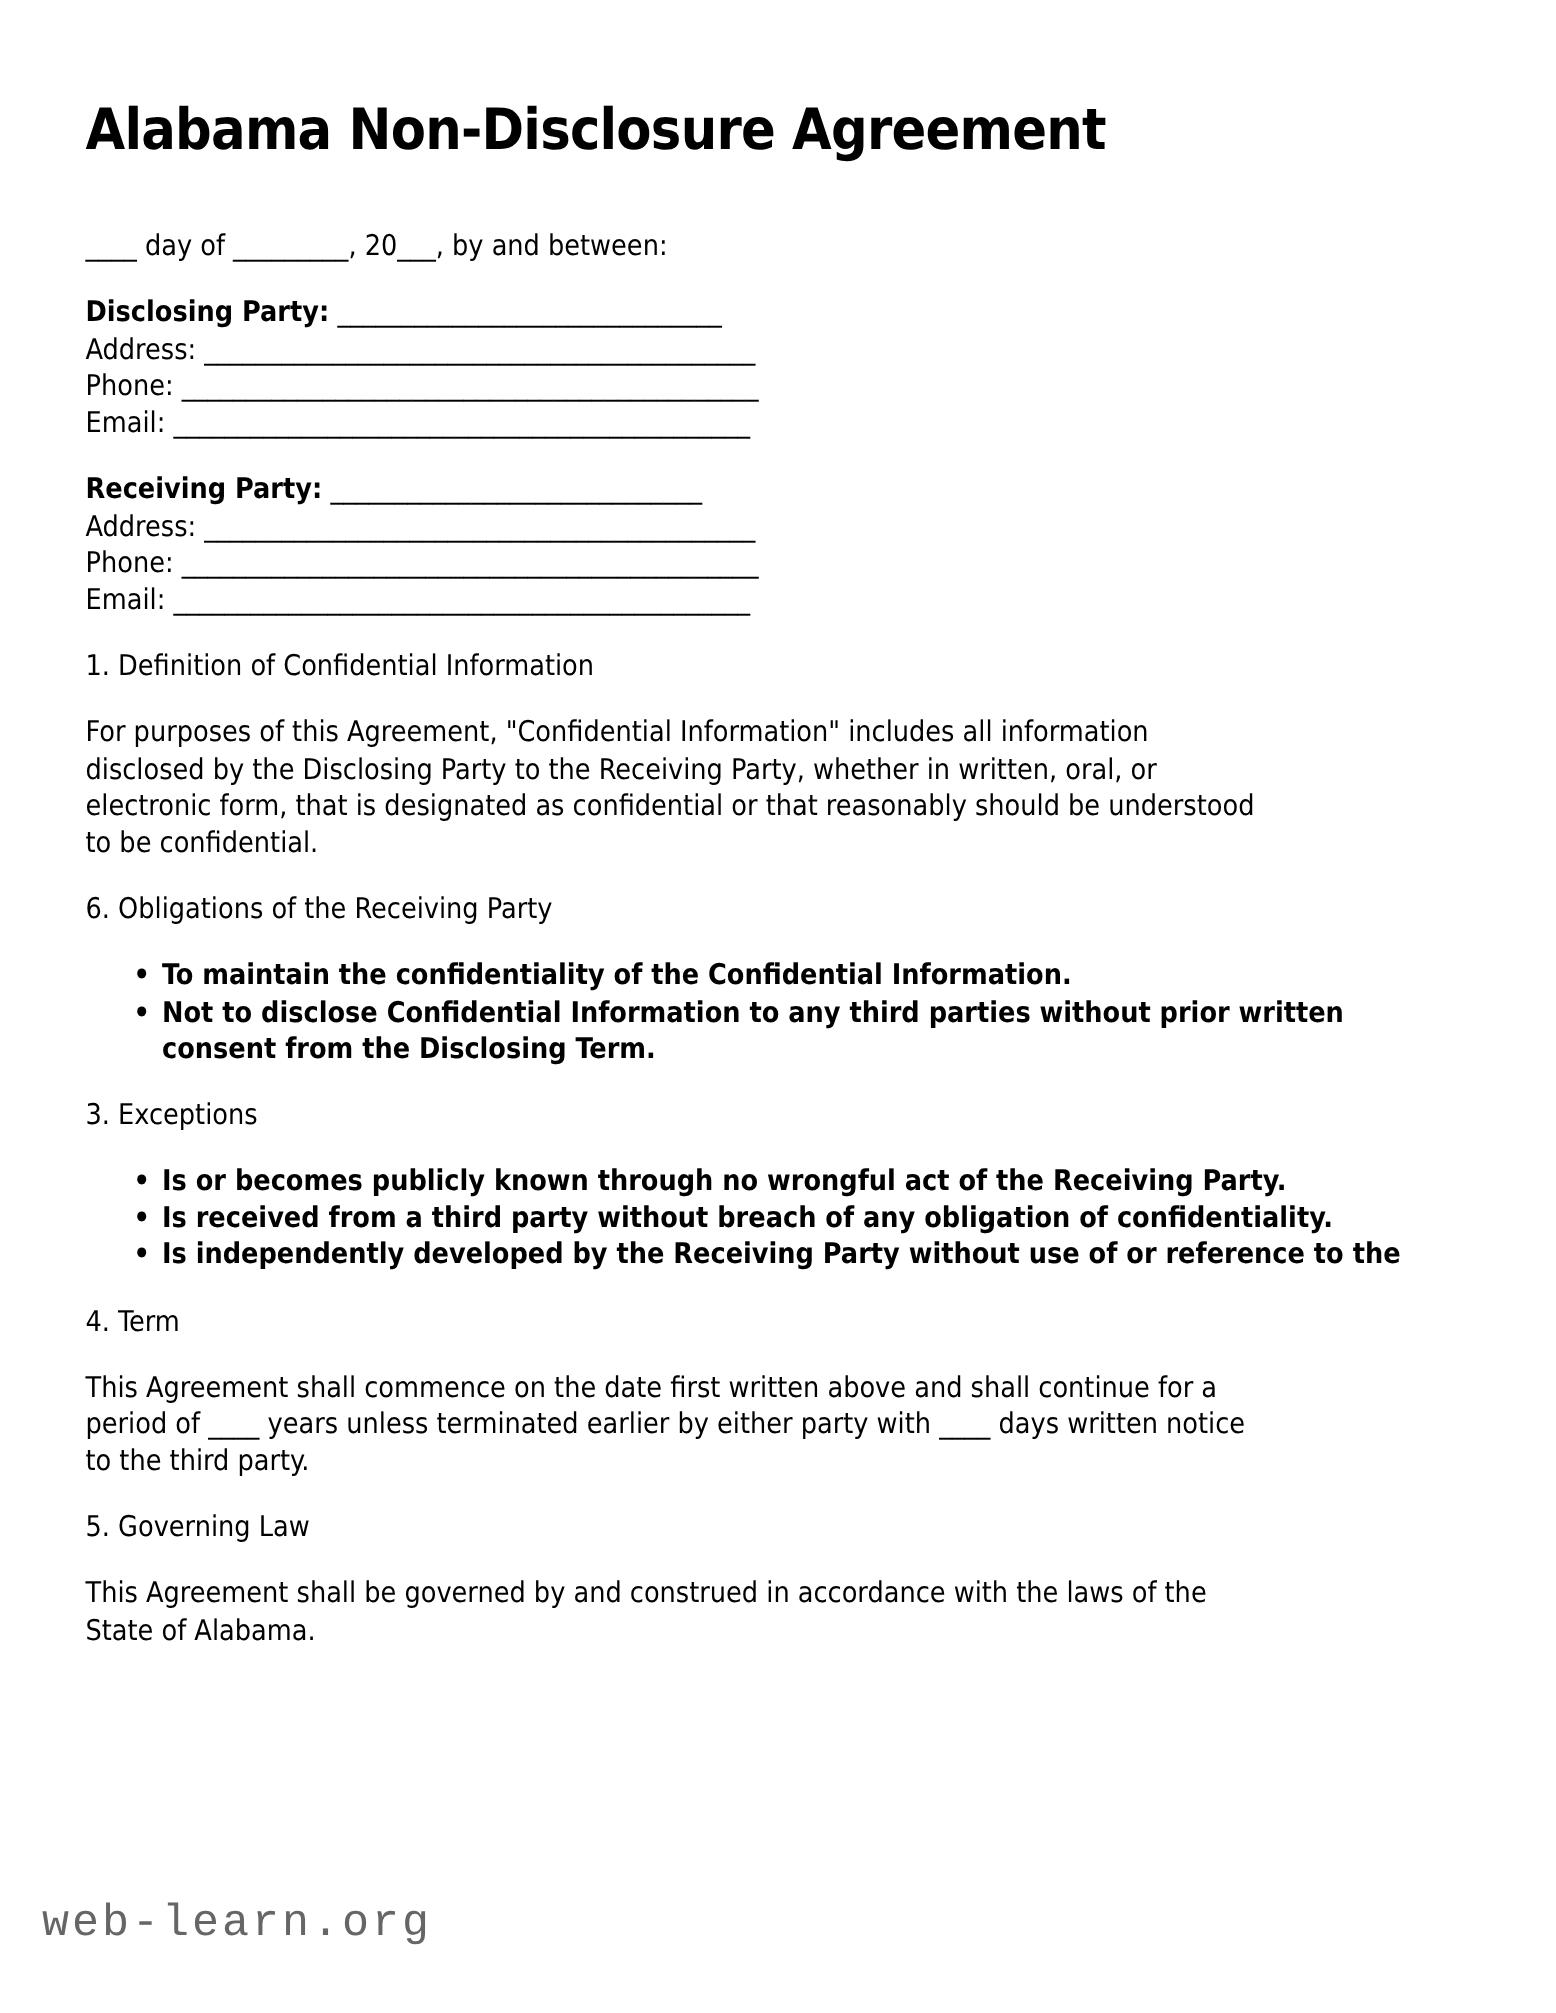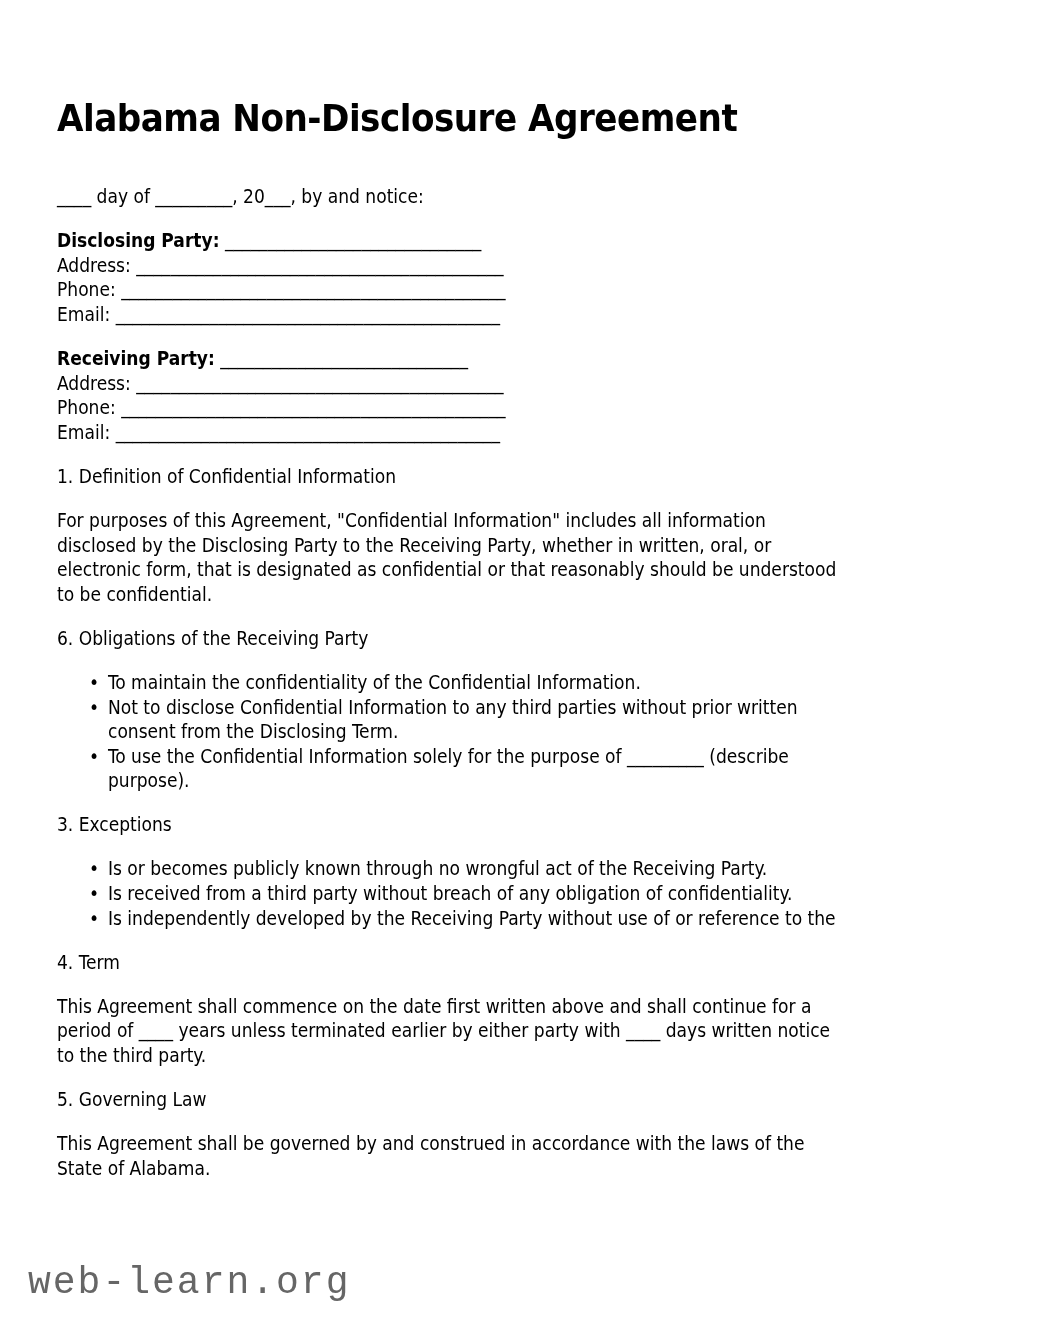--- a/index.html
+++ b/index.html
@@ -2,21 +2,21 @@
 <html><head>
 <meta charset="utf-8">
 <style>
   html, body { margin: 0; padding: 0; background: #ffffff; }
   .page {
     position: relative;
     width: 1037px;
     height: 1342px;
     box-sizing: border-box;
     background: #ffffff;
-    padding: 98px 40px 0 57px;
+    padding: 66px 40px 0 57px;
     font-family: "DejaVu Sans", sans-serif;
     font-stretch: condensed;
     font-size: 19px;
     line-height: 24.6px;
     color: #000000;
     overflow: hidden;
   }
   .doc-title {
     font-size: 38px;
     line-height: 40px;
@@ -26,50 +26,50 @@
     white-space: nowrap;
   }
   .block { margin: 0 0 19.5px 0; }
   .line { display: block; white-space: nowrap; }
   .party-label { font-weight: bold; }
   ul.bullets {
     margin: 0 0 19.5px 0;
     padding: 0 0 0 51px;
     list-style: none;
   }
-  ul.bullets li { position: relative; }
+  ul.bullets li { position: relative; font-weight: bold; }
   ul.bullets li::before {
     content: "\2022";
     position: absolute;
     left: -19px;
     top: 0;
   }
   .watermark {
     position: absolute;
     left: 28px;
     top: 1258px;
     font-family: "Liberation Mono", monospace;
     font-stretch: normal;
-    font-size: 38px;
+    font-size: 30px;
     line-height: 50px;
     font-weight: normal;
     color: #666666;
     letter-spacing: 2px;
     white-space: nowrap;
   }
 </style>
 </head>
 <body>
 
 <div class="page">
 
   <h1 class="doc-title">Alabama Non-Disclosure Agreement</h1>
 
   <div class="block">
-    <span class="line">____ day of _________, 20___, by and notice:</span>
+    <span class="line">____ day of _________, 20___, by and between:</span>
   </div>
 
   <div class="block">
     <span class="line"><span class="party-label">Disclosing Party:</span>
       <span>______________________________</span></span>
     <span class="line"><span>Address:</span>
       <span>___________________________________________</span></span>
     <span class="line"><span>Phone:</span>
       <span>_____________________________________________</span></span>
     <span class="line"><span>Email:</span>
@@ -97,24 +97,20 @@
 
   <div class="block">6. Obligations of the Receiving Party</div>
   <ul class="bullets">
     <li>
       <span class="line">To maintain the confidentiality of the Confidential Information.</span>
     </li>
     <li>
       <span class="line">Not to disclose Confidential Information to any third parties without prior written</span>
       <span class="line">consent from the Disclosing Term.</span>
     </li>
-    <li>
-      <span class="line">To use the Confidential Information solely for the purpose of _________ (describe</span>
-      <span class="line">purpose).</span>
-    </li>
   </ul>
 
   <div class="block">3. Exceptions</div>
   <ul class="bullets">
     <li>
       <span class="line">Is or becomes publicly known through no wrongful act of the Receiving Party.</span>
     </li>
     <li>
       <span class="line">Is received from a third party without breach of any obligation of confidentiality.</span>
     </li>

